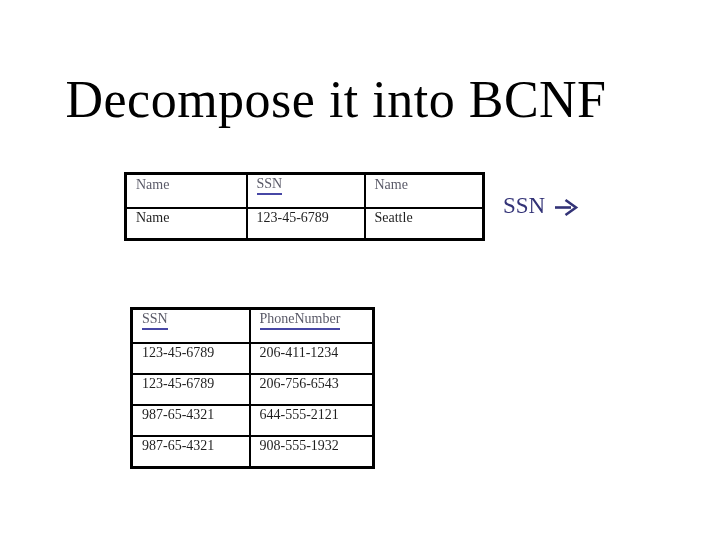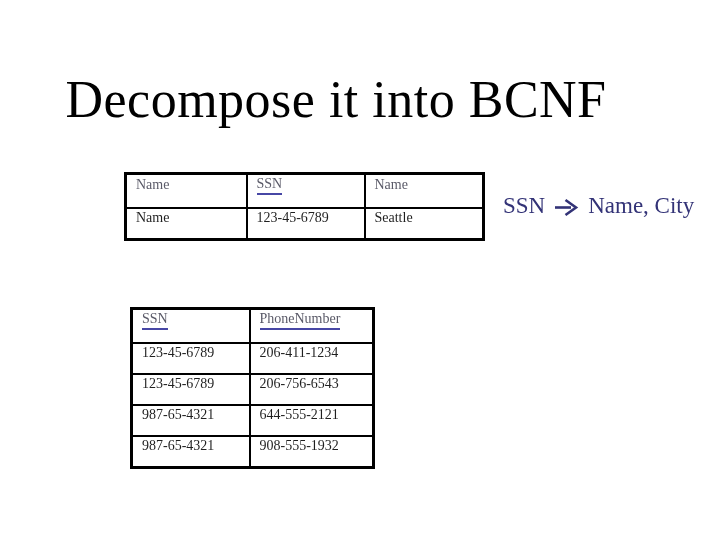--- a/index.html
+++ b/index.html
@@ -96,21 +96,20 @@
         </tr>
       </tbody>
   </table>
 
   <div class="fd">
     <span>SSN</span>
     <svg class="arrow" width="25" height="19" viewBox="0 0 25 19" aria-hidden="true">
       <path d="M1 9.5 H 17" fill="none" stroke="#333377" stroke-width="2.6"></path>
       <path d="M11.5 2 L 22 9.5 L 11.5 17" fill="none" stroke="#333377" stroke-width="2.6" stroke-linejoin="miter"></path>
     </svg>
-    <span>Name, City</span>
   </div>
 
   <table class="tbl" id="t2">
     <colgroup>
       <col style="width:118px">
         <col style="width:124px">
     </colgroup>
     <tbody>
         <tr>
           <th><span class="key">SSN</span></th>

